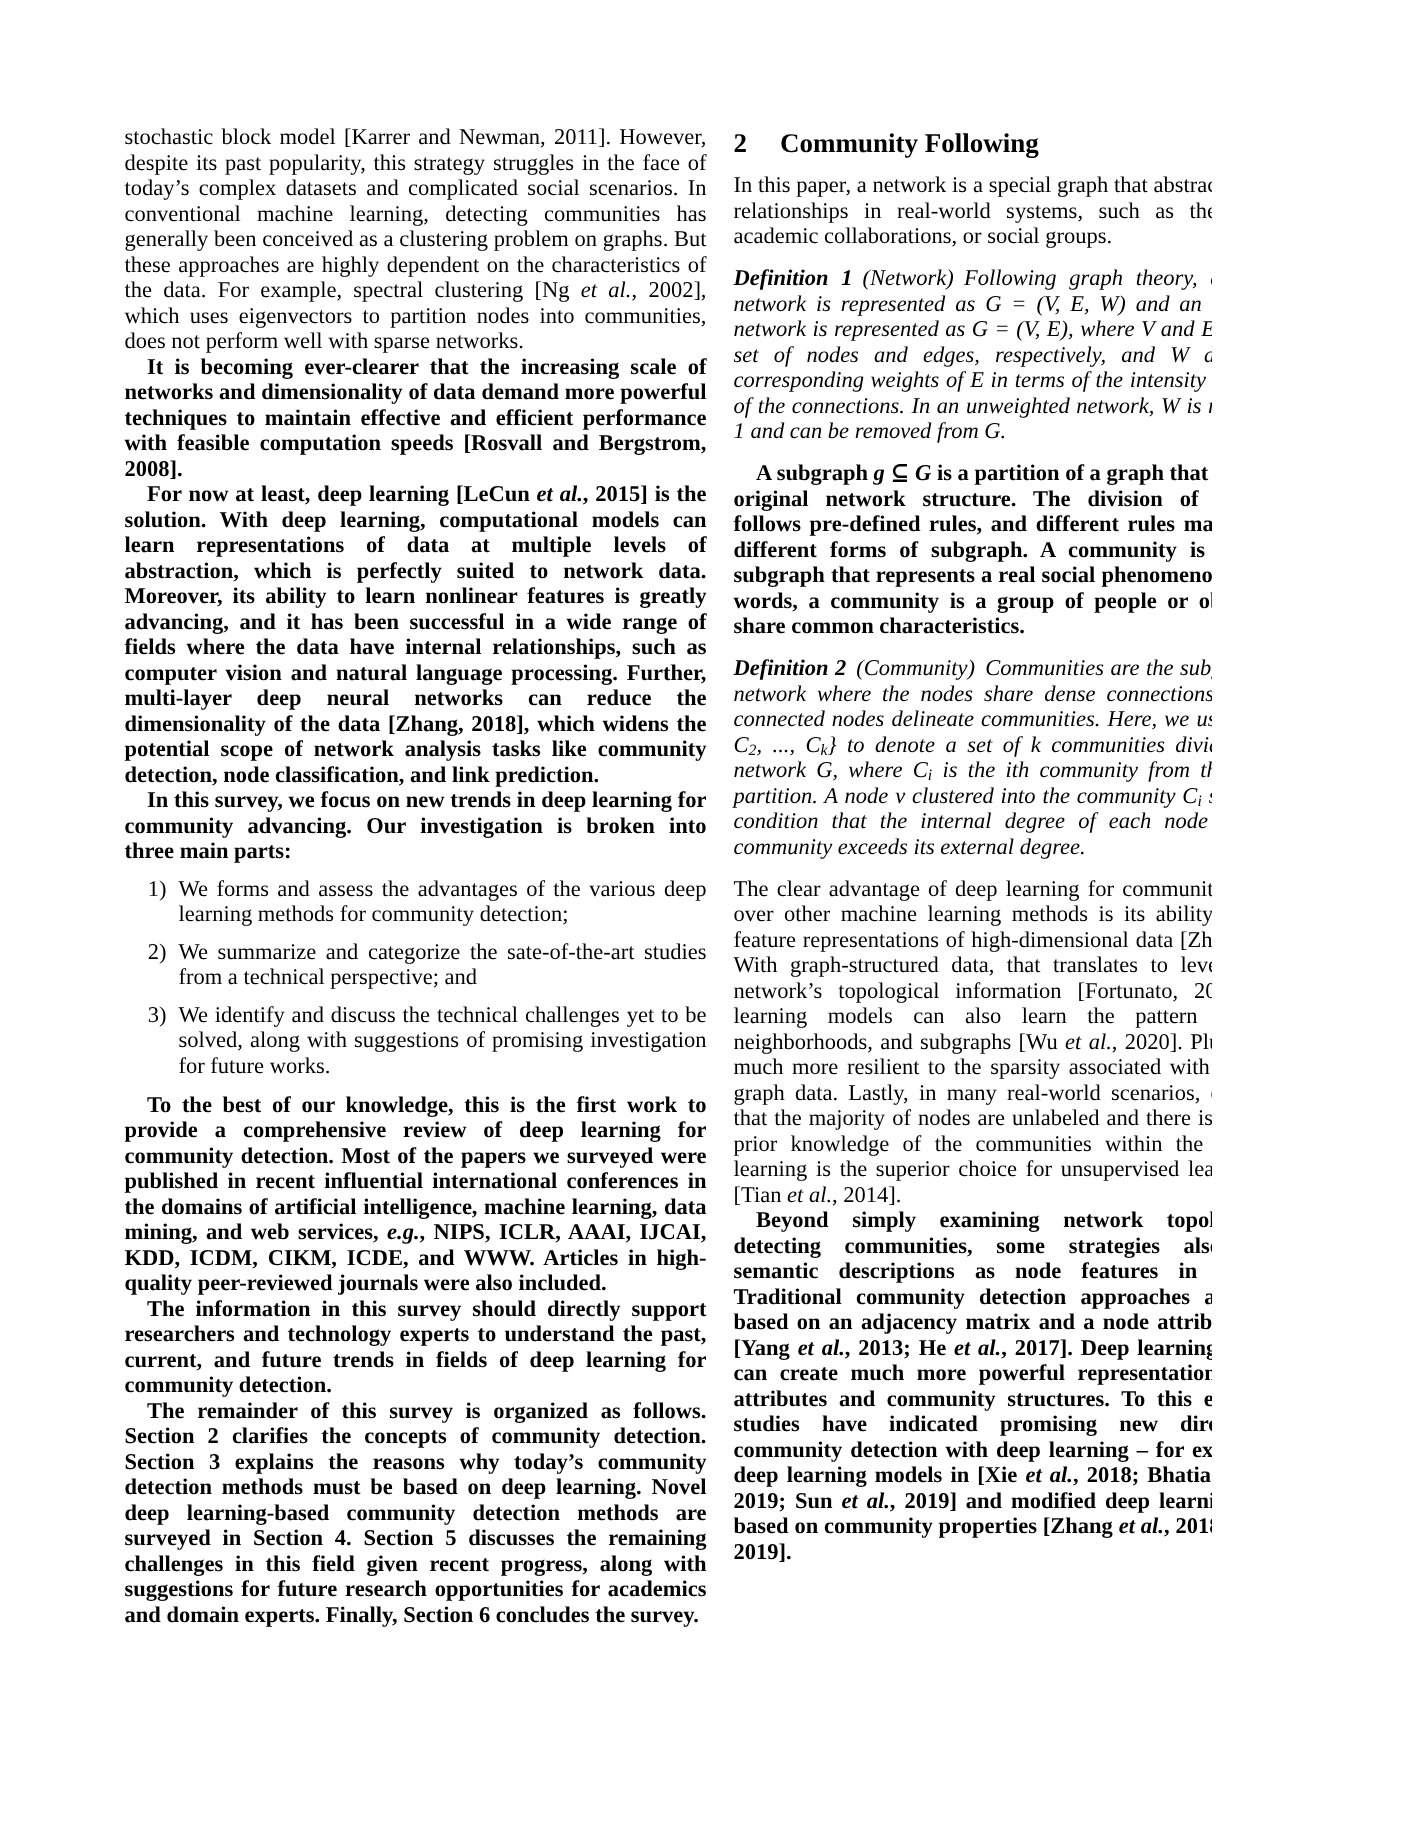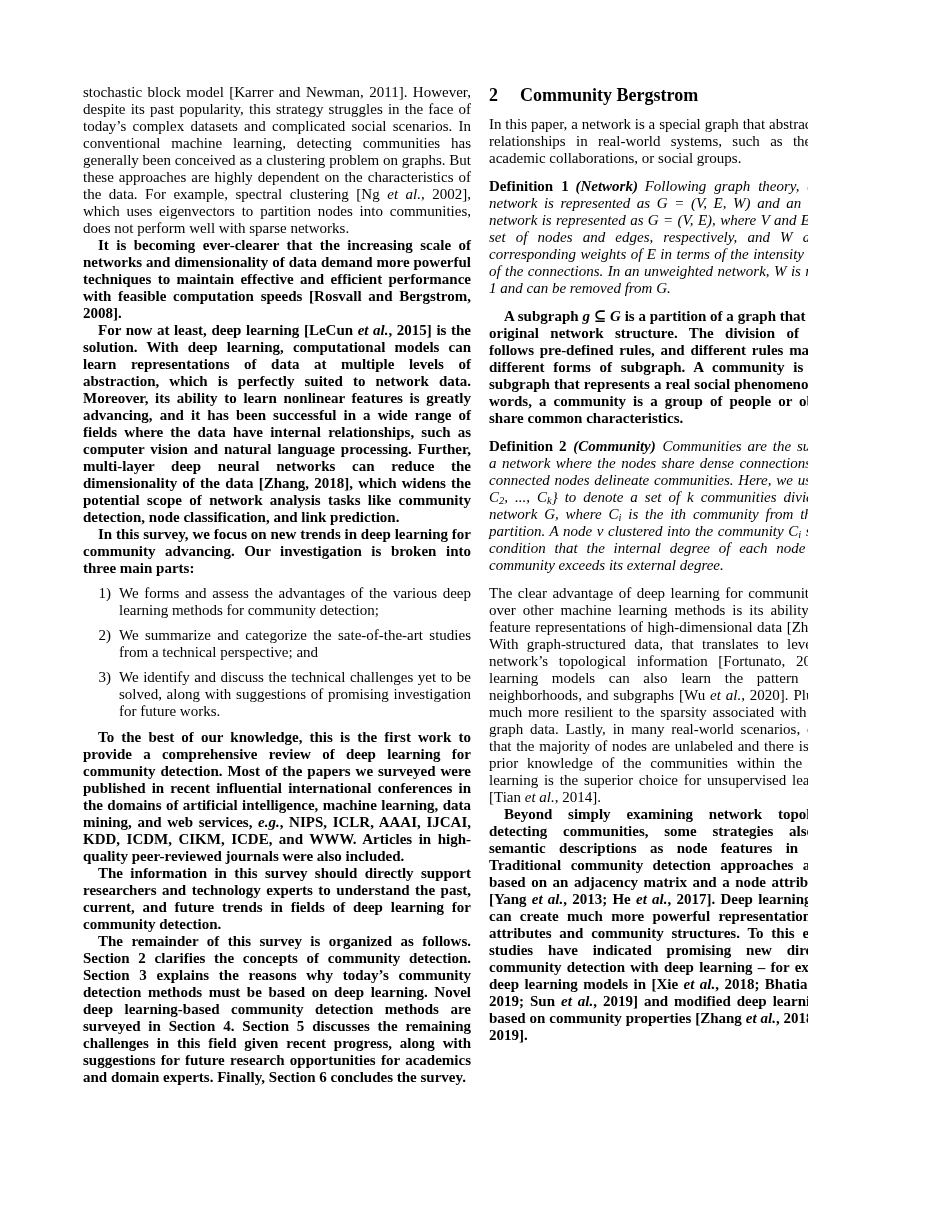--- a/index.html
+++ b/index.html
@@ -20,22 +20,22 @@
   .def{margin:11px 0;text-align:justify;}
   h2.section-heading{
     font-size:18px;line-height:21px;font-weight:bold;
     margin:20px 0 10px 0;letter-spacing:0;
   }
   h2.section-heading:first-child{margin-top:1px;}
   .h-num{margin-right:22px;}
   .s-n{font-style:normal;}
   .s-i{font-style:italic;}
   .s-subi{font-style:italic;font-size:0.7em;line-height:0;position:relative;bottom:-0.22em;}
-  .def-label{font-weight:bold;margin-right:0.45em;}
-  .def-term{font-weight:bold;font-style:italic;margin-right:0.45em;}
+  .def-label{font-weight:bold;margin-right:0.45em;font-style:italic;}
+  .def-term{font-weight:normal;font-style:italic;margin-right:0.45em;}
   .list{margin:8px 0 9px 0;}
   .list-item{display:flex;margin:0 0 8px 0;}
   .list-label{flex:0 0 28px;text-align:right;margin-right:8px;}
   .list-body{flex:1;text-align:justify;}
 </style>
 </head>
 <body>
 
 <div class="page">
   <div class="col" id="col-left">
@@ -55,21 +55,21 @@
         <div class="list-item">
           <span class="list-label">3)</span>
           <span class="list-body"><span class="s-n">We identify and discuss the technical challenges yet to be solved, along with suggestions of promising investigation for future works.</span></span>
         </div>
       </div>
       <p class="para indent"><span class="s-n">To the best of our knowledge, this is the first work to provide a comprehensive review of deep learning for community detection. Most of the papers we surveyed were published in recent influential international conferences in the domains of artificial intelligence, machine learning, data mining, and web services, </span><span class="s-i">e.g.</span><span class="s-n">, NIPS, ICLR, AAAI, IJCAI, KDD, ICDM, CIKM, ICDE, and WWW. Articles in high-quality peer-reviewed journals were also included.</span></p>
       <p class="para indent"><span class="s-n">The information in this survey should directly support researchers and technology experts to understand the past, current, and future trends in fields of deep learning for community detection.</span></p>
       <p class="para indent"><span class="s-n">The remainder of this survey is organized as follows. Section 2 clarifies the concepts of community detection. Section 3 explains the reasons why today’s community detection methods must be based on deep learning. Novel deep learning-based community detection methods are surveyed in Section 4. Section 5 discusses the remaining challenges in this field given recent progress, along with suggestions for future research opportunities for academics and domain experts. Finally, Section 6 concludes the survey.</span></p>
     </div>
   <div class="col" id="col-right">
-      <h2 class="section-heading"><span class="h-num">2</span><span class="h-title">Community Bergstrom</span></h2>
+      <h2 class="section-heading"><span class="h-num">2</span><span class="h-title">Community Following</span></h2>
       <p class="para"><span class="s-n">In this paper, a network is a special graph that abstracts complex relationships in real-world systems, such as the internets, academic collaborations, or social groups.</span></p>
       <p class="def"><span class="def-label">Definition 1</span><span class="def-term">(Network)</span><span class="s-i">Following graph theory, a weighted network is represented as G = (V, E, W) and an unweighted network is represented as G = (V, E), where V and E denote the set of nodes and edges, respectively, and W denotes the corresponding weights of E in terms of the intensity or capacity of the connections. In an unweighted network, W is regarded as 1 and can be removed from G.</span></p>
       <p class="para indent"><span class="s-n">A subgraph </span><span class="s-i">g</span><span class="s-n"> ⊆ </span><span class="s-i">G</span><span class="s-n"> is a partition of a graph that retains the original network structure. The division of subgraphs follows pre-defined rules, and different rules may result in different forms of subgraph. A community is a type of subgraph that represents a real social phenomenon. In other words, a community is a group of people or objects that share common characteristics.</span></p>
       <p class="def"><span class="def-label">Definition 2</span><span class="def-term">(Community)</span><span class="s-i">Communities are the subgraphs in a network where the nodes share dense connections. Sparsely-connected nodes delineate communities. Here, we use C = {C</span><span class="s-subi">1</span><span class="s-i">, C</span><span class="s-subi">2</span><span class="s-i">, ..., C</span><span class="s-subi">k</span><span class="s-i">} to denote a set of k communities divided from a network G, where C</span><span class="s-subi">i</span><span class="s-i"> is the ith community from this network partition. A node v clustered into the community C</span><span class="s-subi">i</span><span class="s-i"> satisfies the condition that the internal degree of each node inside the community exceeds its external degree.</span></p>
       <p class="para"><span class="s-n">The clear advantage of deep learning for community detection over other machine learning methods is its ability to encode feature representations of high-dimensional data [Zhang, 2018]. With graph-structured data, that translates to leveraging the network’s topological information [Fortunato, 2010]. Deep learning models can also learn the pattern of nodes, neighborhoods, and subgraphs [Wu </span><span class="s-i">et al.</span><span class="s-n">, 2020]. Plus, they are much more resilient to the sparsity associated with large-scale graph data. Lastly, in many real-world scenarios, considering that the majority of nodes are unlabeled and there is little to no prior knowledge of the communities within the data, deep learning is the superior choice for unsupervised learning tasks [Tian </span><span class="s-i">et al.</span><span class="s-n">, 2014].</span></p>
       <p class="para indent"><span class="s-n">Beyond simply examining network topologies for detecting communities, some strategies also explore semantic descriptions as node features in the data. Traditional community detection approaches are mainly based on an adjacency matrix and a node attribute matrix [Yang </span><span class="s-i">et al.</span><span class="s-n">, 2013; He </span><span class="s-i">et al.</span><span class="s-n">, 2017]. Deep learning, however, can create much more powerful representations of node attributes and community structures. To this end, recent studies have indicated promising new directions in community detection with deep learning – for example, the deep learning models in [Xie </span><span class="s-i">et al.</span><span class="s-n">, 2018; Bhatia and Rani, 2019; Sun </span><span class="s-i">et al.</span><span class="s-n">, 2019] and modified deep learning models based on community properties [Zhang </span><span class="s-i">et al.</span><span class="s-n">, 2018; Tu </span><span class="s-i">et al.</span><span class="s-n">, 2019].</span></p>
     </div>
 </div>
 
 </body></html>

